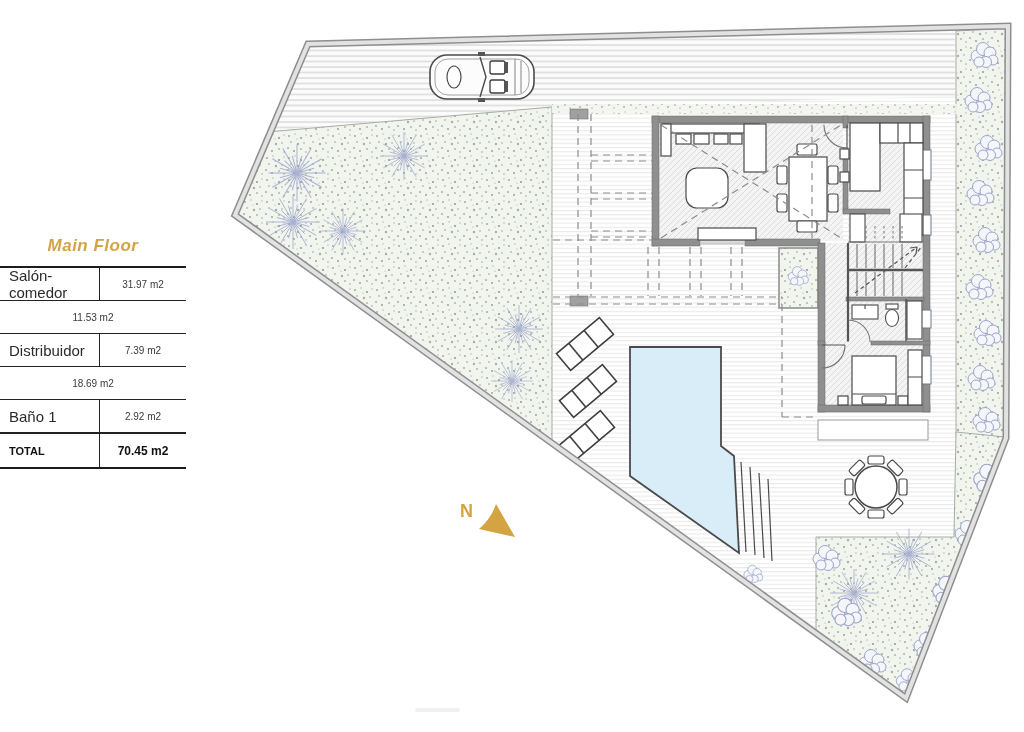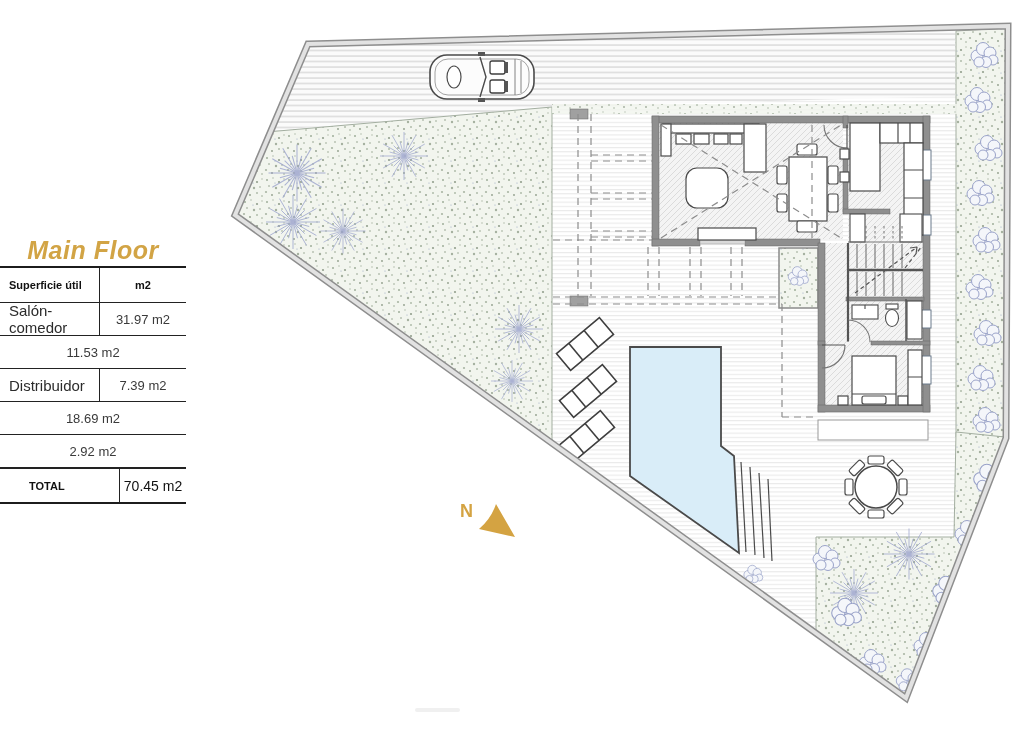--- a/index.html
+++ b/index.html
@@ -2,34 +2,34 @@
 <html><head>
 <meta charset="utf-8">
 <style>
   html,body{margin:0;padding:0;background:#fff;}
   .stage{position:relative;width:1024px;height:732px;background:#fff;overflow:hidden;
          font-family:"Liberation Sans",sans-serif;}
   .stage svg{position:absolute;left:0;top:0;}
   
   .panel{position:absolute;left:0;top:0;width:186px;}
   .ptitle{position:absolute;left:0;top:236px;width:186px;text-align:center;
-          font-size:25px;font-weight:bold;font-style:italic;color:#d2a445;letter-spacing:.5px;}
+          font-size:17px;font-weight:bold;font-style:italic;color:#d2a445;letter-spacing:.5px;}
   .ptable{position:absolute;left:0;top:266px;width:186px;border-top:2px solid #1c1c1c;
           border-bottom:2px solid #1c1c1c;}
   .trow{display:flex;height:32px;border-bottom:1.5px solid #222;align-items:stretch;}
   .trow:last-child{border-bottom:none;}
   .trow.header{height:34px;}
   .trow.total{height:33px;border-top:.5px solid #222;}
   .tlabel{flex:0 0 100px;display:flex;align-items:center;padding-left:9px;box-sizing:border-box;
           font-size:15px;color:#2b2b2b;border-right:1.6px solid #222;}
   .tval{flex:1;display:flex;align-items:center;justify-content:center;
-        font-size:13px;color:#3a3a3a;}
+        font-size:10px;color:#3a3a3a;}
   .trow.header .tlabel,.trow.header .tval{font-weight:bold;font-size:11px;color:#111;}
-  .trow.total .tlabel{font-weight:bold;font-size:11px;color:#111;margin-left:20px;}
-  .trow.total .tval{font-weight:normal;font-size:14px;color:#111;}
+  .trow.total .tlabel{font-weight:bold;font-size:11px;color:#111;}
+  .trow.total .tval{font-weight:bold;font-size:12px;color:#111;}
 </style>
 </head>
 <body>
 
 <div class="stage">
 
 <svg width="1024" height="732" viewBox="0 0 1024 732">
   <defs>
     <clipPath id="plotClip">
           <path d="M308,44 L1008,26 L1006,438 L906,698 L235,215 Z"></path>
@@ -378,39 +378,36 @@
     <text x="460" y="517" font-size="18" font-weight="bold" font-family="Liberation Sans, sans-serif" fill="#d4a342">N</text>
     <path d="M496,504 L515,537 L479,529 Q491,519 496,504 Z" fill="#d4a342"></path>
   </g>
 
   <rect x="415" y="708" width="45" height="4" rx="2" fill="#f0f0f0"></rect>
 </svg>
 
 <div class="panel">
   <div class="ptitle">Main Floor</div>
   <div class="ptable">
-    <div class="trow header">
-      <div class="tlabel">Superficie útil</div>
-      <div class="tval">m2</div>
-    </div>
     <div class="trow">
       <div class="tlabel">Salón- comedor</div>
       <div class="tval">31.97 m2</div>
     </div>
     <div class="trow">
       <div class="tval">11.53 m2</div>
     </div>
     <div class="trow">
       <div class="tlabel">Distribuidor</div>
       <div class="tval">7.39 m2</div>
     </div>
     <div class="trow">
       <div class="tval">18.69 m2</div>
     </div>
     <div class="trow">
+      <div class="tlabel">Baño 1</div>
       <div class="tval">2.92 m2</div>
     </div>
     <div class="trow total">
       <div class="tlabel">TOTAL</div>
       <div class="tval">70.45 m2</div>
     </div>
   </div>
 </div>
 
 </div>

